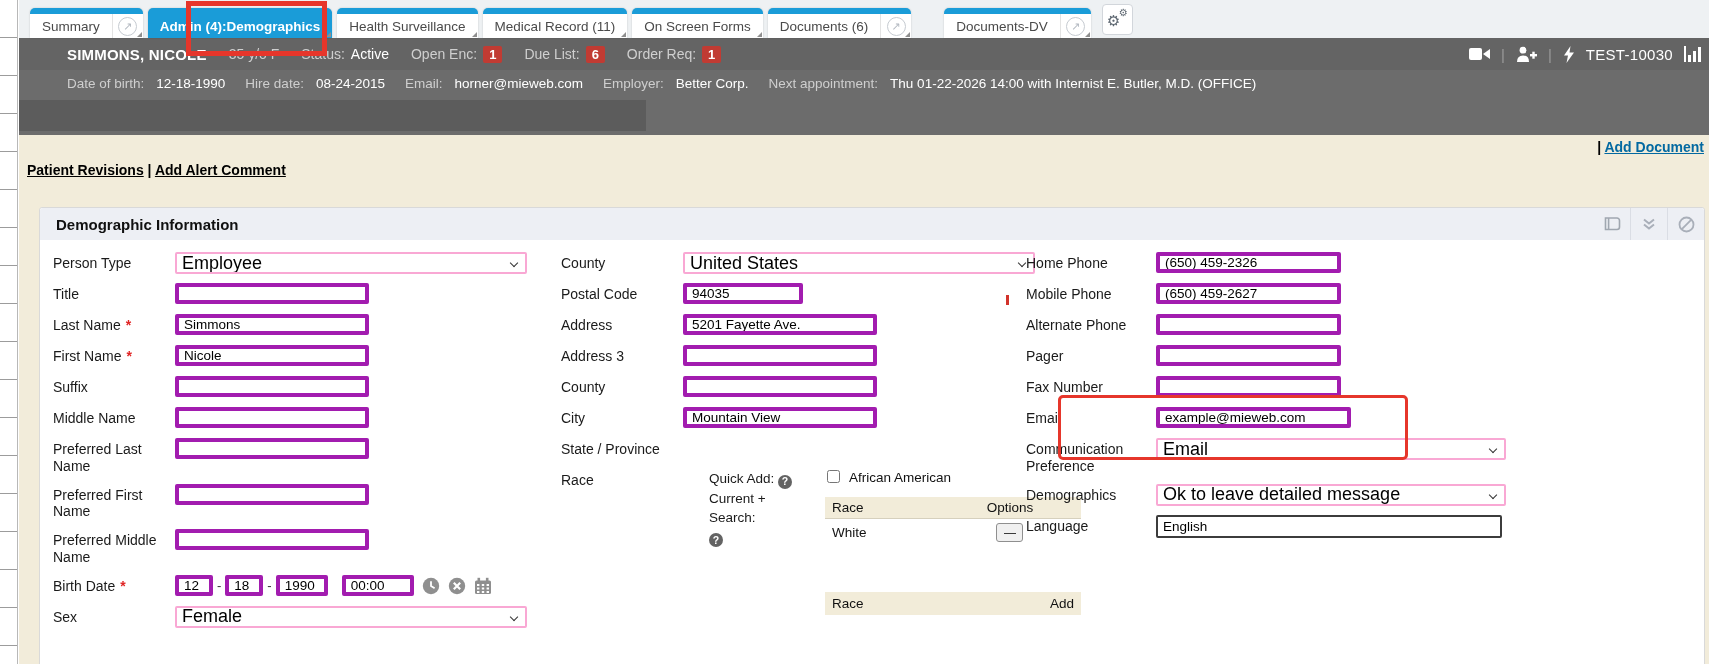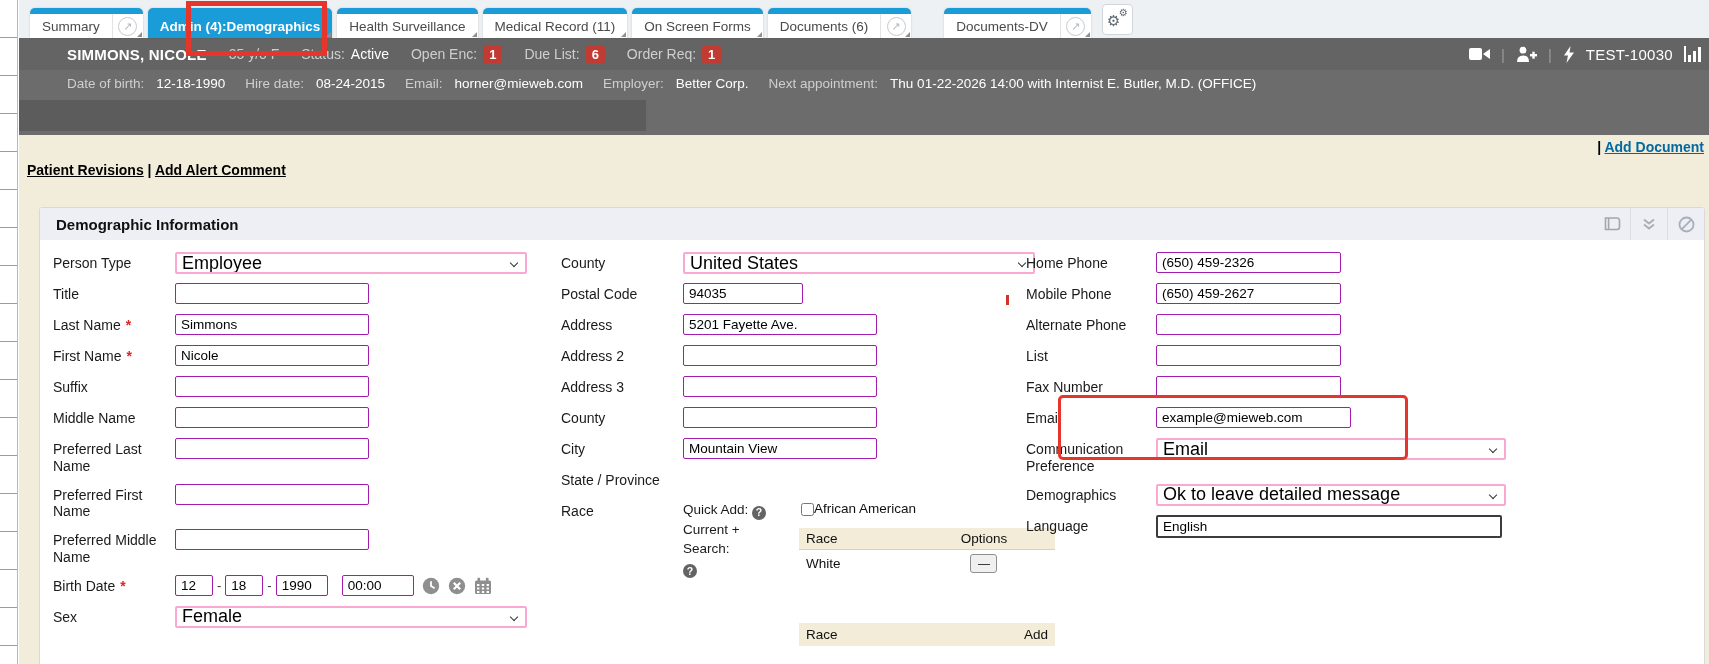--- a/index.html
+++ b/index.html
@@ -73,43 +73,43 @@
   .col1 { left:13px; width:505px; }
   .col2 { left:521px; width:505px; }
   .col3 { left:986px; width:530px; }
   .frow { display:flex; margin-bottom:9px; min-height:22px; }
   .flabel { flex:none; font-size:14px; color:#1a1a1a; padding-top:3px; line-height:1.2; }
   .col1 .flabel { width:122px; }
   .col2 .flabel { width:122px; }
   .col3 .flabel { width:130px; }
   .req { color:#e02424; font-weight:bold; margin-left:5px; }
 
-  input.txt { height:21px; border:1px solid #a21caf; border-radius:2px; background:#fff;
+  input.txt { height:21px; border:4px solid #a21caf; border-radius:2px; background:#fff;
     font-family:"Liberation Sans", sans-serif; font-size:13.5px; color:#000; padding:0 5px; }
   input.txt.focused { border:2px solid #3c3c3c; height:23px; }
   .w352 { width:352px; } .w194 { width:194px; } .w120 { width:120px; } .w185 { width:185px; }
   .w195 { width:195px; } .w350 { width:350px; } .w346 { width:346px; }
   .w38 { width:38px; } .w52 { width:52px; } .w72 { width:72px; }
 
   .sel { height:22px; border:2px solid #f9a8d4; border-radius:2px; background:#fff; position:relative;
     display:flex; align-items:center; font-size:18px; color:#000; padding:0 22px 0 5px; cursor:pointer; white-space:nowrap; overflow:hidden; }
   .sel .chev { position:absolute; right:8px; top:6px; width:6px; height:6px;
     border-right:1.6px solid #333; border-bottom:1.6px solid #333; transform:rotate(45deg); }
 
   .bdwrap { display:flex; align-items:center; gap:4px; }
   .bdash { color:#333; font-size:13px; }
   .bicon { margin-left:4px; display:flex; align-items:center; cursor:pointer; }
 
   .q { width:14px; height:14px; border-radius:50%; background:#636363; color:#fff; font-size:10.5px;
     font-weight:bold; display:inline-flex; align-items:center; justify-content:center; vertical-align:-2px; cursor:pointer; }
 
-  .racewrap { display:flex; }
+  .racewrap { display:flex;margin-left:26px; }
   .raceleft { width:104px; font-size:13.5px; color:#1a1a1a; line-height:1.45; }
   .raceright { margin-left:12px; width:256px; }
-  .racecb { display:flex; align-items:flex-end; font-size:13.5px; margin:1px 0 12px 2px; }
+  .racecb { display:flex; align-items:flex-start; gap:9px; font-size:13.5px; margin:1px 0 12px 2px; }
   .racecb input { width:13px; height:13px; margin:0; }
   table.rt { width:100%; border-collapse:collapse; font-size:13.5px; }
   table.rt th { background:#f2ecd9; font-weight:normal; text-align:left; padding:3px 7px; border-bottom:1px solid #d6d0bd; }
   table.rt th.opt { text-align:center; }
   table.rt td { padding:4px 7px; }
   .minusbtn { width:27px; height:19px; border:1px solid #8f8f8f; border-radius:3px;
     background:#f0f0f0; font-size:12px; line-height:1; color:#222; cursor:pointer; display:block; margin:0 auto; }
   .rt2 { margin-top:46px; }
   table.rt2t { width:100%; border-collapse:collapse; font-size:13.5px; }
   table.rt2t th { background:#f2ecd9; font-weight:normal; text-align:left; padding:4px 7px; }
@@ -389,24 +389,20 @@
           </div>
           <div class="frow">
             <span class="flabel">Postal Code</span>
             <input class="txt w120" value="94035" style="">
           </div>
           <div class="frow">
             <span class="flabel">Address</span>
             <input class="txt w194" value="5201 Fayette Ave." style="">
           </div>
           <div class="frow">
-            <span class="flabel">Address 2</span>
-            <input class="txt w194" value="" style="">
-          </div>
-          <div class="frow">
             <span class="flabel">Address 3</span>
             <input class="txt w194" value="" style="">
           </div>
           <div class="frow">
             <span class="flabel">County</span>
             <input class="txt w194" value="" style="">
           </div>
           <div class="frow">
             <span class="flabel">City</span>
             <input class="txt w194" value="Mountain View" style="">
@@ -464,21 +460,21 @@
           </div>
           <div class="frow">
             <span class="flabel">Mobile Phone</span>
             <input class="txt w185" value="(650) 459-2627" style="">
           </div>
           <div class="frow">
             <span class="flabel">Alternate Phone</span>
             <input class="txt w185" value="" style="">
           </div>
           <div class="frow">
-            <span class="flabel">List</span>
+            <span class="flabel">Pager</span>
             <input class="txt w185" value="" style="">
           </div>
           <div class="frow">
             <span class="flabel">Fax Number</span>
             <input class="txt w185" value="" style="">
           </div>
           <div class="frow">
             <span class="flabel">Email</span>
             <input class="txt w195" value="example@mieweb.com" style="">
           </div>

